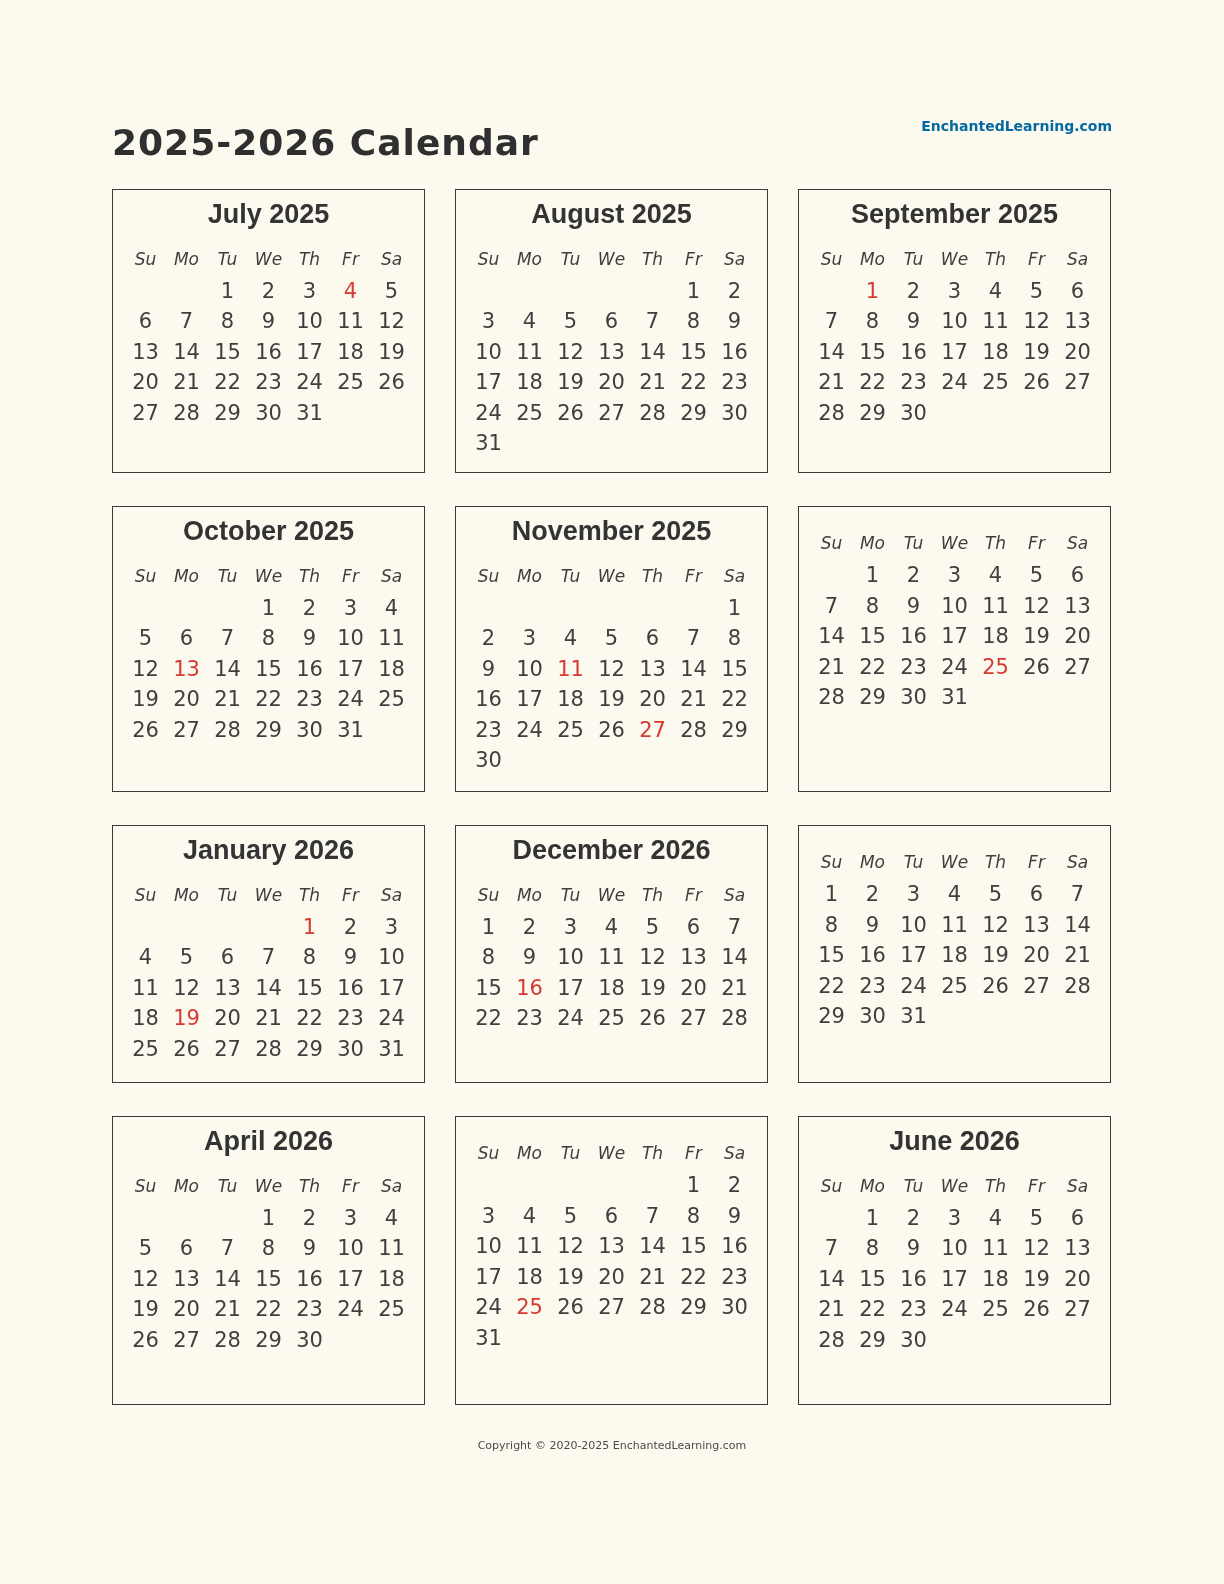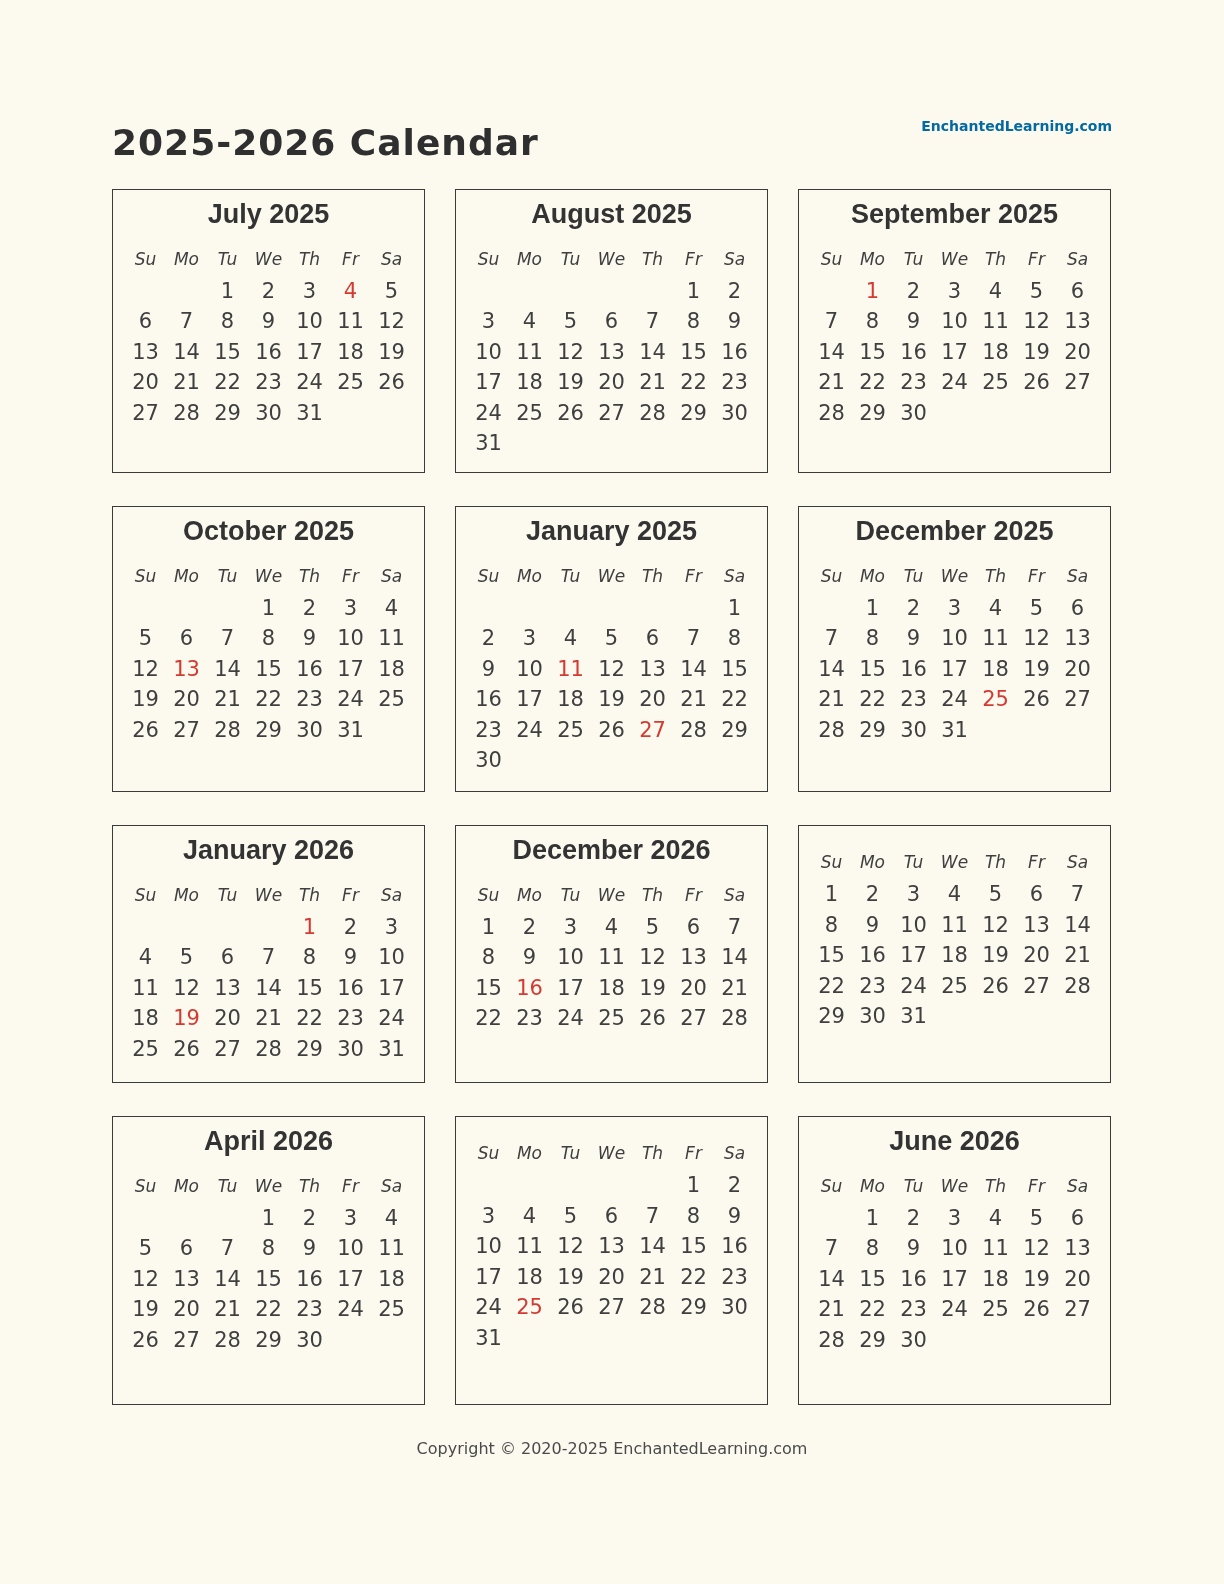--- a/index.html
+++ b/index.html
@@ -56,21 +56,21 @@
     grid-auto-rows:30.5px;
     padding:0 12px;margin-top:5px;
   }
   .day{
     font-size:21px;text-align:center;line-height:30.5px;
     color:#3f3f3f;
   }
   .day.red{color:#d43a31;}
   .footer{
     text-align:center;
-    font-size:16px;color:#4a4a4a;
+    font-size:11px;color:#4a4a4a;
     margin-top:34px;
   }
 </style>
 </head>
 <body>
 
 <div class="header">
   <h1 class="page-title">2025-2026 Calendar</h1>
   <a class="site-name">EnchantedLearning.com</a>
 </div>
@@ -277,21 +277,21 @@
         <span class="day">27</span>
         <span class="day">28</span>
         <span class="day">29</span>
         <span class="day">30</span>
         <span class="day">31</span>
         <span class="day"></span>
       </div>
   </section>
 
   <section class="month">
-    <h2 class="month-title">January 2025</h2>
+    <h2 class="month-title">November 2025</h2>
     <div class="weekdays">
         <span class="wd">Su</span>
         <span class="wd">Mo</span>
         <span class="wd">Tu</span>
         <span class="wd">We</span>
         <span class="wd">Th</span>
         <span class="wd">Fr</span>
         <span class="wd">Sa</span>
       </div>
     <div class="days">
@@ -334,21 +334,20 @@
         <span class="day"></span>
         <span class="day"></span>
         <span class="day"></span>
         <span class="day"></span>
         <span class="day"></span>
         <span class="day"></span>
       </div>
   </section>
 
   <section class="month">
-    <h2 class="month-title">December 2025</h2>
     <div class="weekdays">
         <span class="wd">Su</span>
         <span class="wd">Mo</span>
         <span class="wd">Tu</span>
         <span class="wd">We</span>
         <span class="wd">Th</span>
         <span class="wd">Fr</span>
         <span class="wd">Sa</span>
       </div>
     <div class="days">

